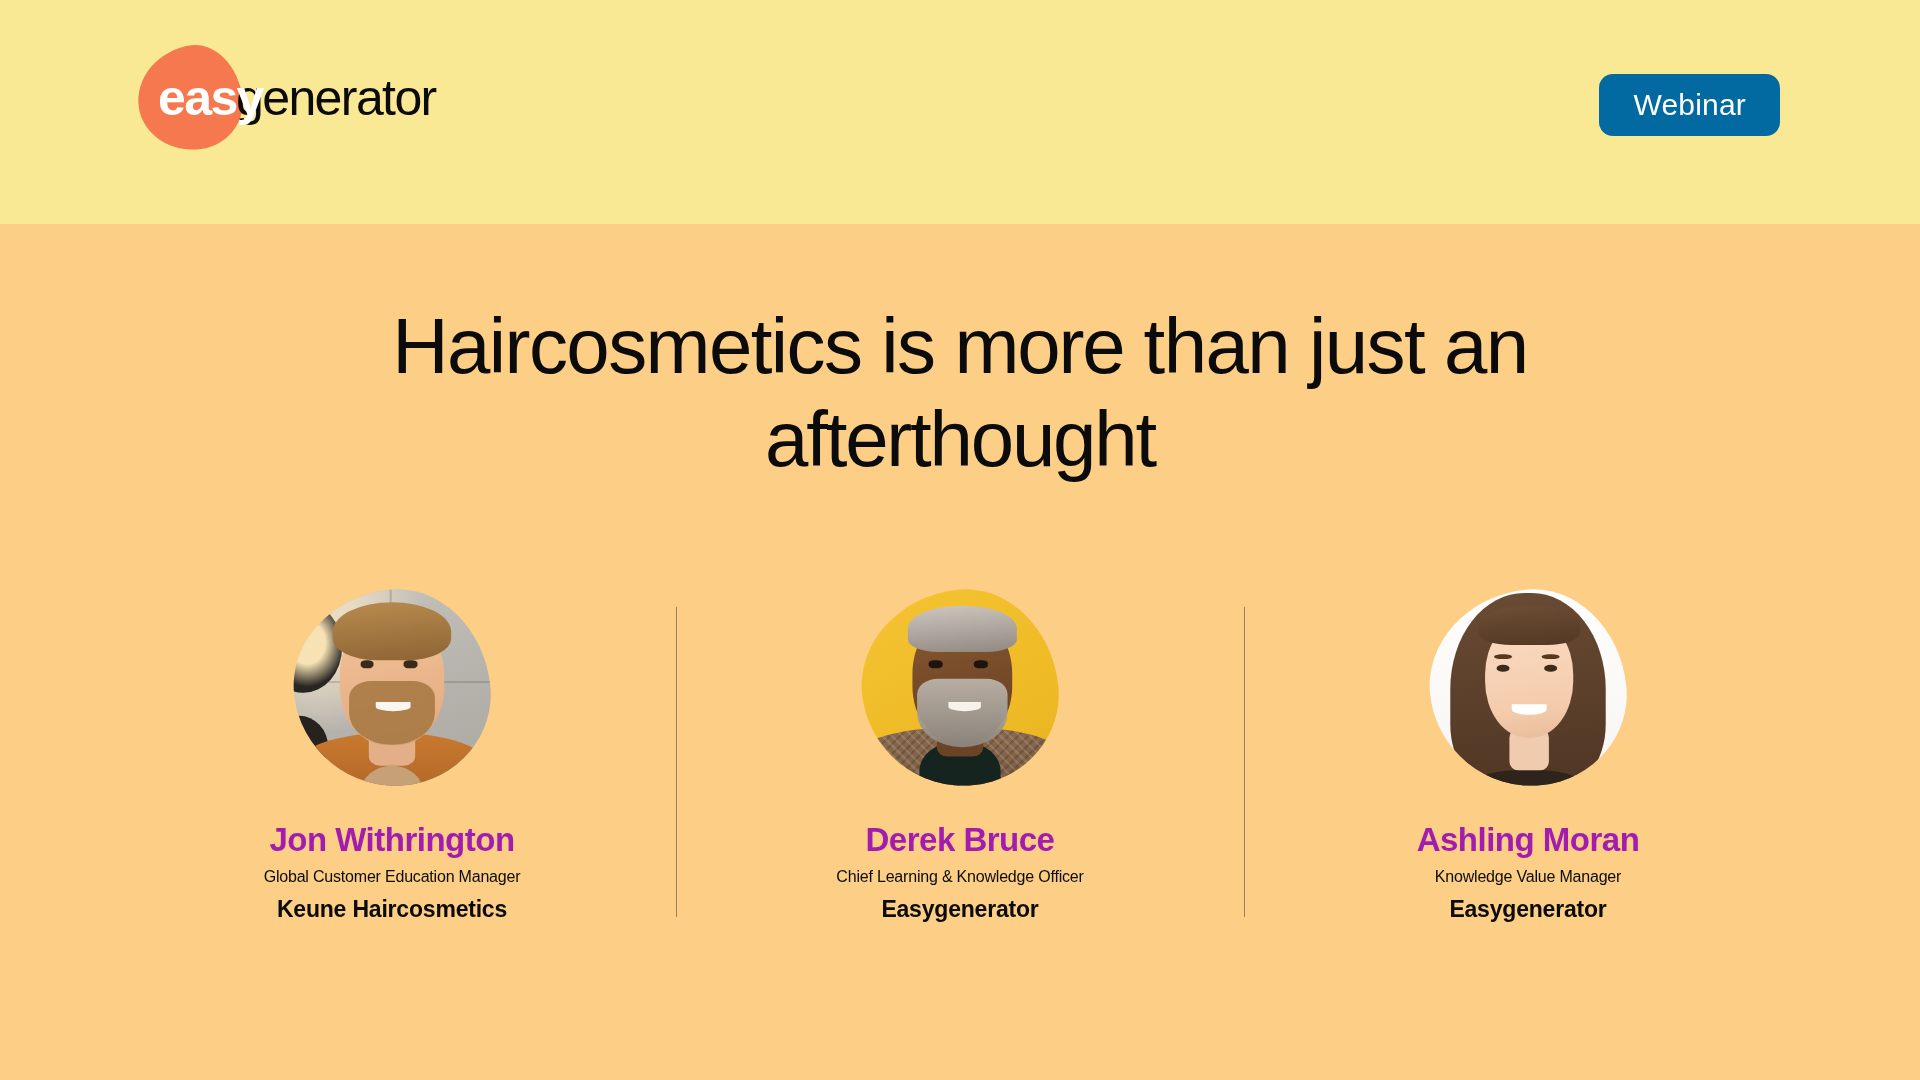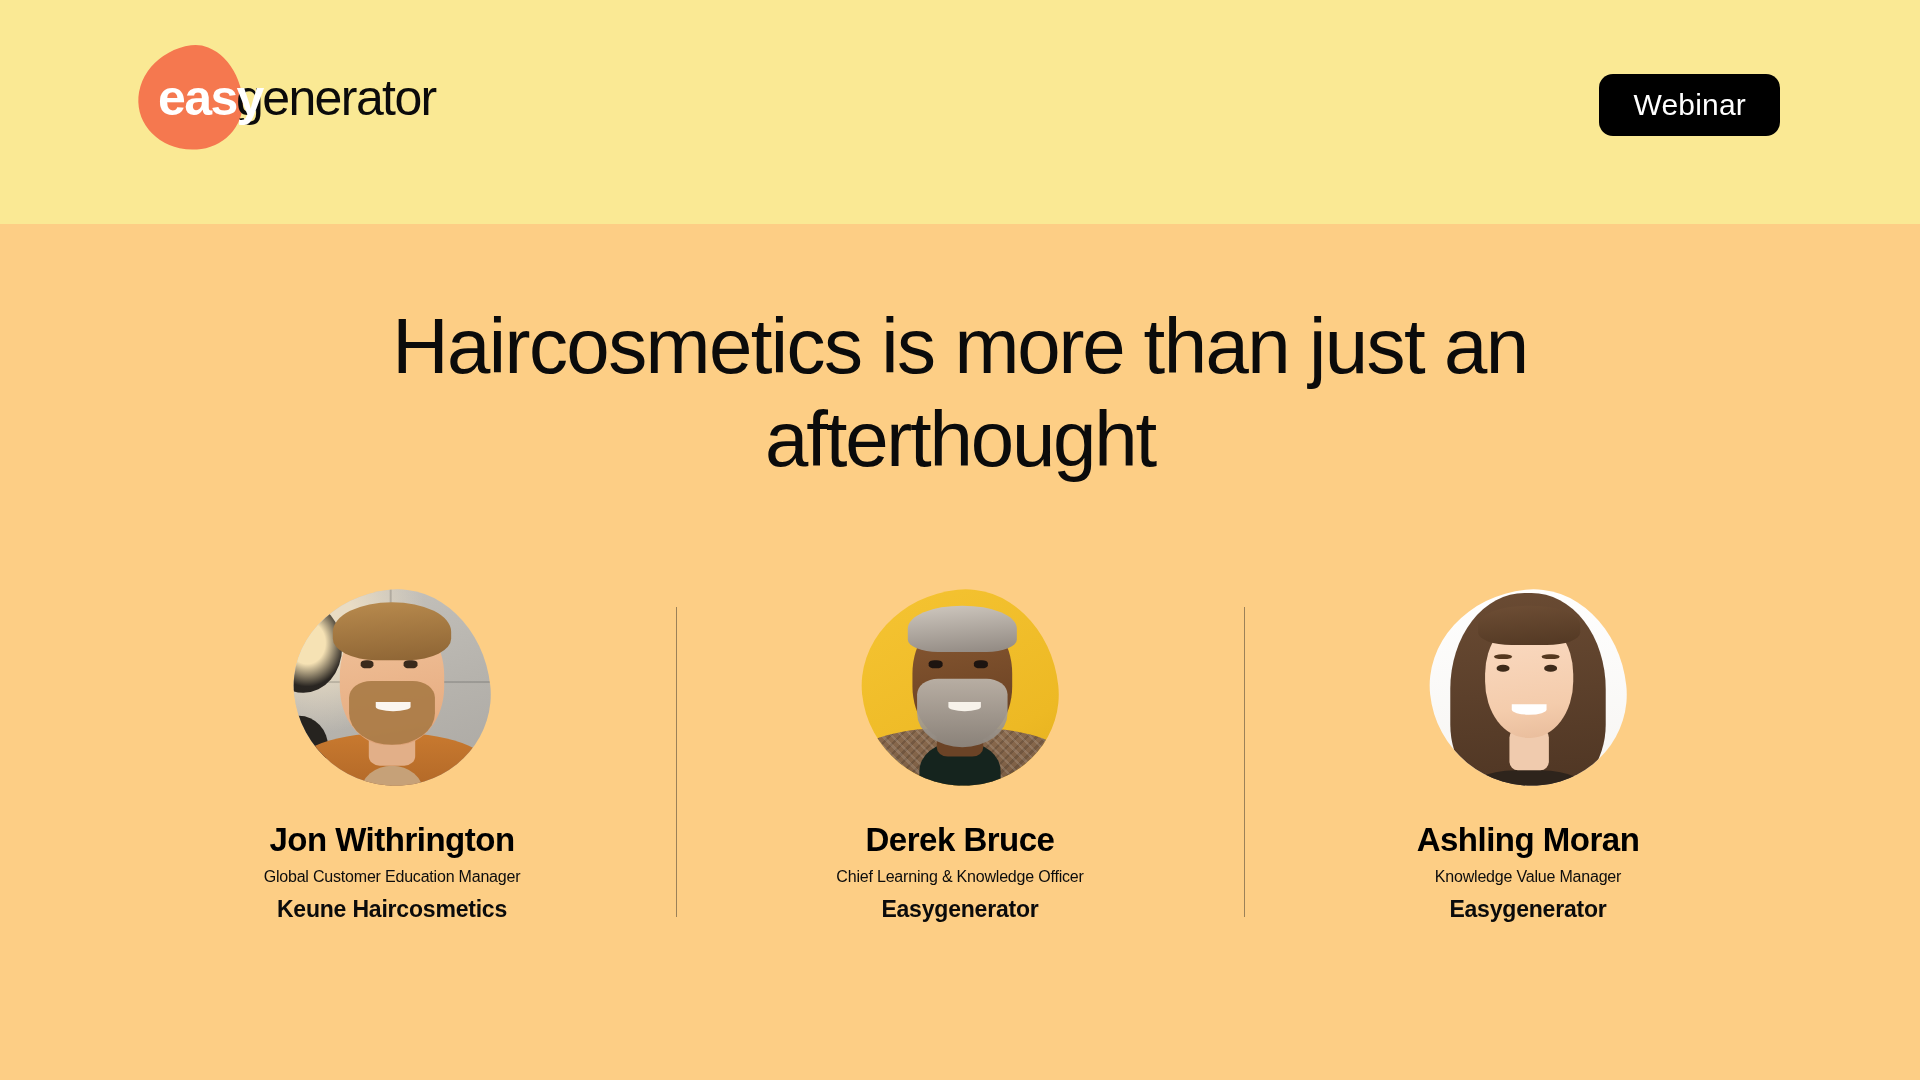--- a/index.html
+++ b/index.html
@@ -57,21 +57,21 @@
     font-weight:400;
     letter-spacing:-1.6px;
     color:#0B0B0B;
     line-height:1;
     white-space:nowrap;
   }
 
   .badge {
     position:absolute;
     right:140px; top:74px;
-    background:#000000;
+    background:#0369a1;
     color:#FFFFFF;
     border-radius:14px;
     padding:14px 34px;
     font-size:30px;
     font-weight:400;
     letter-spacing:0.2px;
     line-height:1.12;
     white-space:nowrap;
     cursor:pointer;
   }
@@ -292,21 +292,21 @@
   .p3 .eye-r { left:57%; }
   .p3 .smile {
     position:absolute; left:43%; top:57%;
     width:15%; height:4.5%;
     background:#FFFFFF; border-radius:0 0 50% 50%;
   }
 
   
   .sp-name {
     font-size:33px; font-weight:800;
-    color:#000000; letter-spacing:-0.5px;
+    color:#a21caf; letter-spacing:-0.5px;
     line-height:1.2; margin-bottom:7px; text-align:center;
   }
   .sp-role {
     font-size:16px; font-weight:400;
     color:#0C0C0C; letter-spacing:-0.2px;
     line-height:1.25; margin-bottom:9px; text-align:center;
   }
   .sp-org {
     font-size:23px; font-weight:700;
     color:#0B0B0B; letter-spacing:-0.2px;

